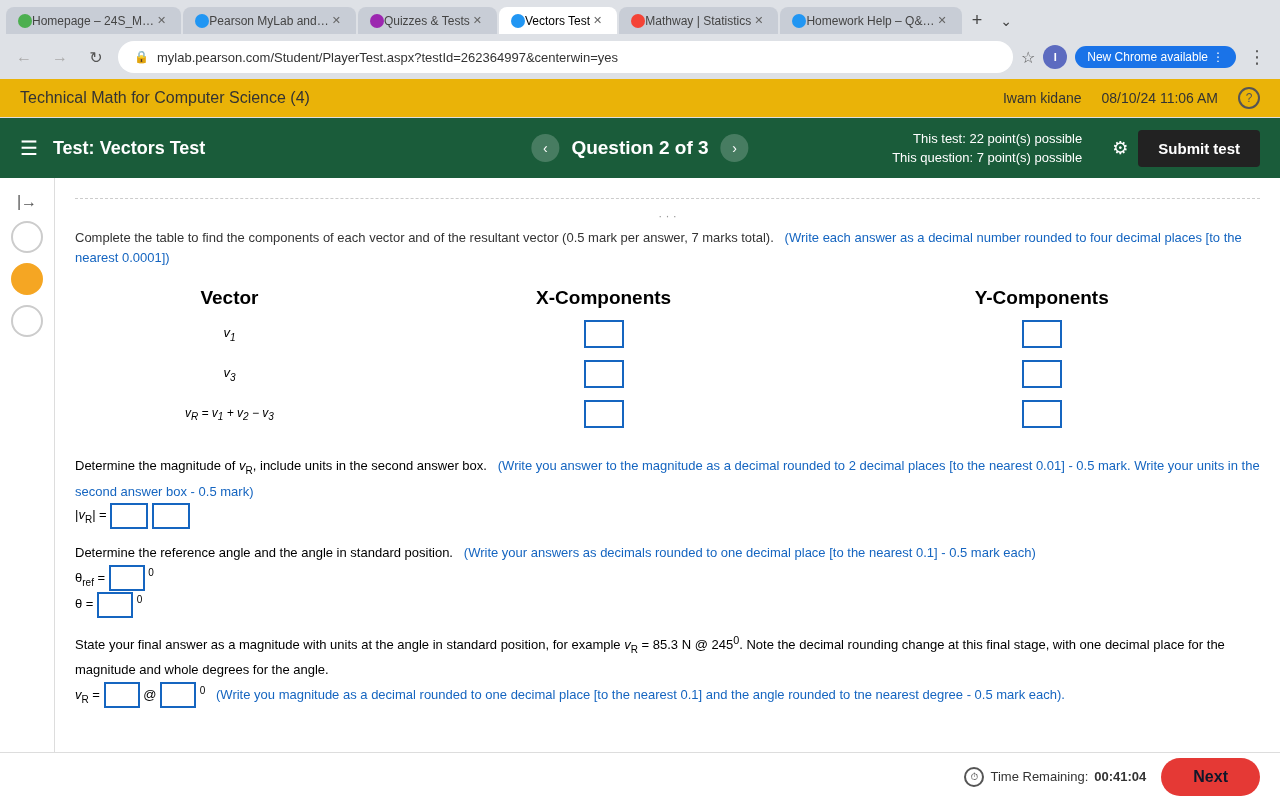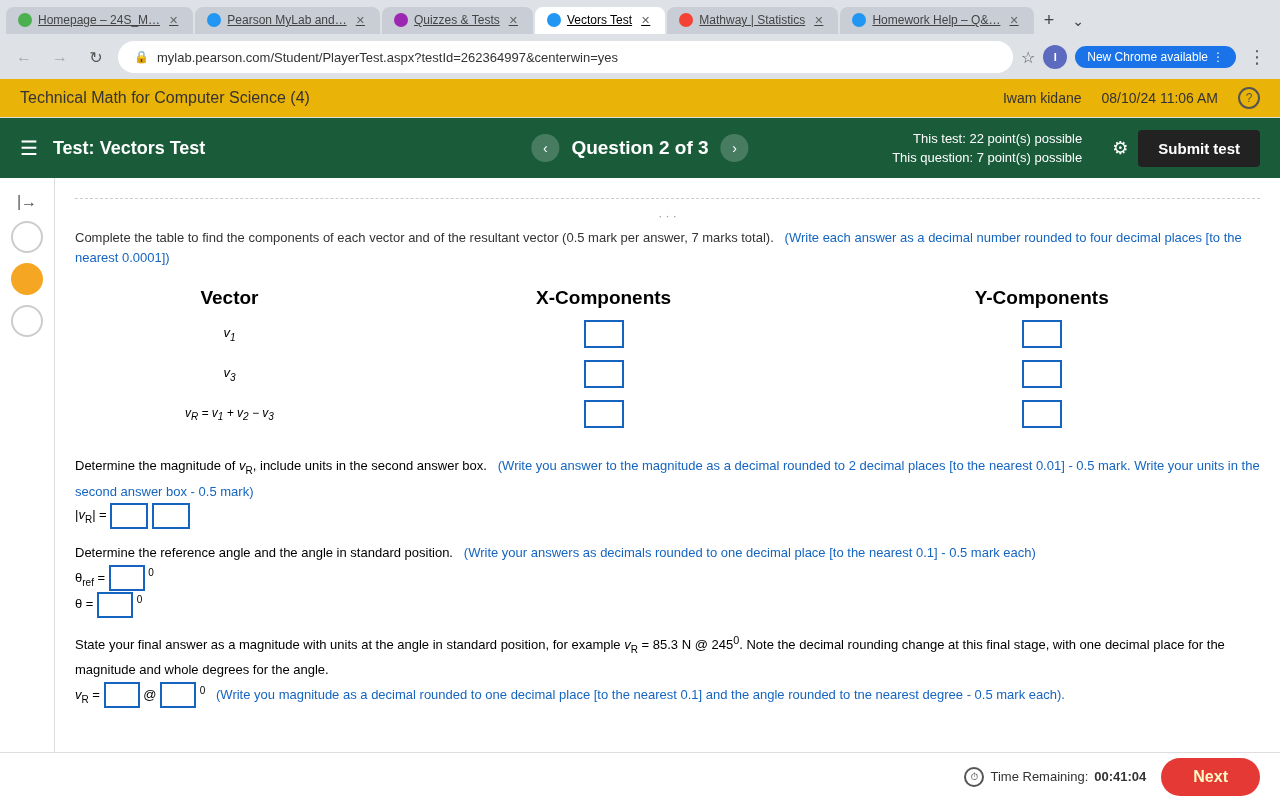--- a/index.html
+++ b/index.html
@@ -3,21 +3,21 @@
   <meta charset="utf-8">
   <style>
     * { box-sizing: border-box; margin: 0; padding: 0; }
     body { font-family: Arial, sans-serif; font-size: 14px; background: #f0f0f0; width: 1280px; height: 800px; overflow: hidden; }
 
     
     .browser-chrome { background: #dee1e6; width: 100%; }
     
     
     .tab-bar { display: flex; align-items: center; padding: 6px 6px 0; gap: 2px; background: #dee1e6; }
-    .tab { display: flex; gap: 6px; padding: 6px 12px; border-radius: 8px 8px 0 0; font-size: 12px; max-width: 200px; cursor: pointer; white-space: nowrap; overflow: hidden; text-decoration: underline; }
+    .tab { display: flex; align-items: center; padding: 6px 12px; border-radius: 8px 8px 0 0; font-size: 12px; max-width: 200px; cursor: pointer; white-space: nowrap; overflow: hidden; }
     .tab.active { background: #fff; color: #000; }
     .tab.inactive { background: #c8cdd6; color: #444; }
     .tab-icon { width: 14px; height: 14px; border-radius: 50%; display: inline-block; flex-shrink: 0; }
     .tab-icon.green { background: #4caf50; }
     .tab-icon.blue { background: #2196f3; }
     .tab-icon.purple { background: #9c27b0; }
     .tab-icon.red { background: #f44336; }
     .tab-close { margin-left: auto; color: #666; font-size: 11px; cursor: pointer; padding: 1px 3px; border-radius: 3px; }
     .tab-new { background: none; border: none; font-size: 18px; cursor: pointer; color: #444; padding: 4px 8px; }
     .tab-overflow { background: none; border: none; font-size: 14px; cursor: pointer; color: #444; padding: 4px 8px; }
@@ -83,21 +83,21 @@
 
     
     .answer-section { margin-bottom: 12px; font-size: 13px; line-height: 1.8; }
     .inline-box { width: 38px; height: 26px; border: 2px solid #1565c0; display: inline-block; vertical-align: middle; }
     .small-super { font-size: 10px; vertical-align: super; }
 
     
     .page-footer { position: fixed; bottom: 0; width: 1280px; height: 48px; background: #fff; border-top: 1px solid #ddd; display: flex; align-items: center; justify-content: flex-end; padding: 0 20px; gap: 15px; }
     .timer-section { display: flex; align-items: center; gap: 6px; font-size: 13px; color: #333; }
     .timer-icon { width: 20px; height: 20px; border-radius: 50%; border: 2px solid #555; display: flex; align-items: center; justify-content: center; font-size: 10px; }
-    .next-btn { background: #e53935; color: #fef9c3; border: none; padding: 10px 32px; border-radius: 25px; font-size: 16px; font-weight: bold; cursor: pointer; }
+    .next-btn { background: #e53935; color: #0f172a; border: none; padding: 10px 32px; border-radius: 25px; font-size: 16px; font-weight: bold; cursor: pointer; }
   </style>
 </head>
 <body>
 
 <div class="browser-chrome">
 
   <div class="tab-bar">
     <div class="tab inactive">
       <span class="tab-icon green"></span>
       <span>Homepage – 24S_M…</span>

